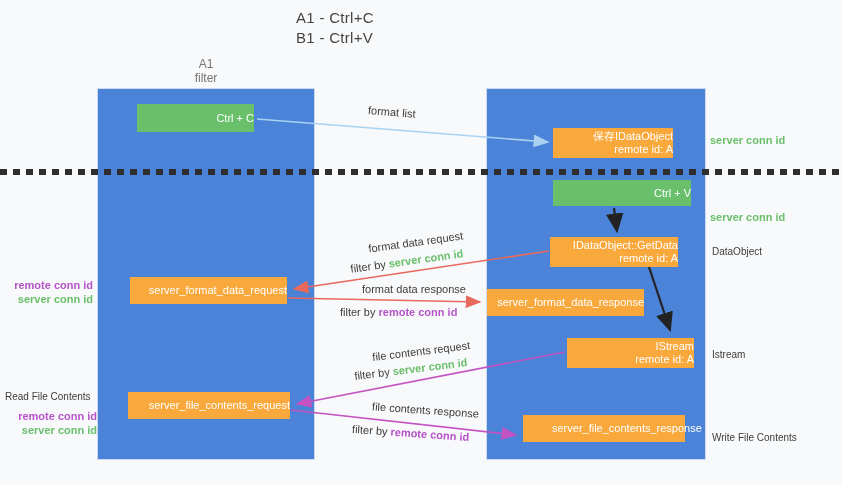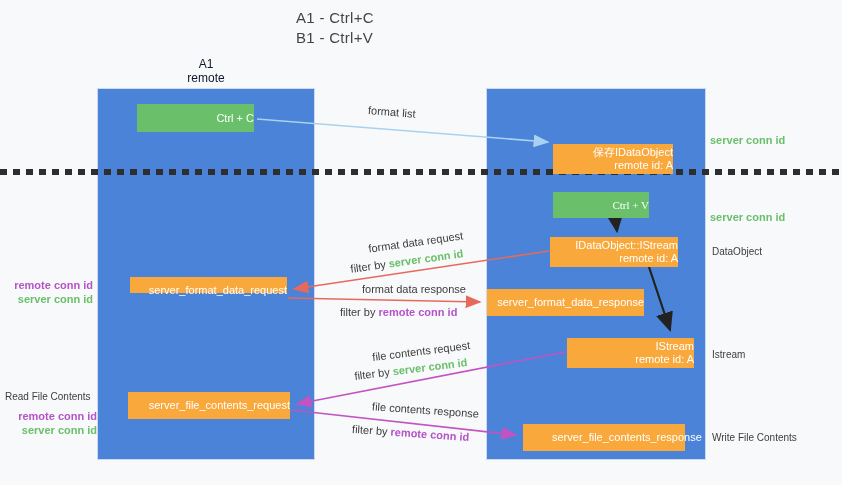--- a/index.html
+++ b/index.html
@@ -1,20 +1,20 @@
 <!DOCTYPE html>
 <html><head>
 <meta charset="utf-8">
 <style>
   html,body{margin:0;padding:0;}
   body{font-family:"Liberation Sans", sans-serif; background:#f8f9fa;}
   .canvas{position:relative;width:842px;height:485px;background:#f8f9fa;overflow:hidden;}
   .abs{position:absolute;}
   .title{width:240px;font-size:15px;color:#454545;line-height:20px;letter-spacing:.3px;}
-  .col-header{text-align:center;font-size:12px;color:#0f172a;line-height:14px;}
+  .col-header{text-align:center;font-size:12px;color:#737373;line-height:14px;}
   .lifeline{background:#4a83d7;border:1px solid #cdd9ef;box-sizing:border-box;}
   .node{box-sizing:border-box;color:#fff;text-align:right;font-size:11px;}
   .node.green{background:#6abf6b;}
   .node.orange{background:#f9a83c;}
   .node .one{line-height:26px;white-space:nowrap;}
   .node .two{line-height:13px;padding-top:2px;white-space:nowrap;}
   .dotted{height:6px;background:repeating-linear-gradient(90deg,#2e2e2e 0 7px,transparent 7px 13px);}
   .lbl{font-size:11px;color:#3d3d3d;white-space:nowrap;transform-origin:center;}
   .lbl .green-id{color:#6abf6b;font-weight:bold;}
   .lbl .purple-id{color:#b553c9;font-weight:bold;}
@@ -29,21 +29,21 @@
 
 <div class="canvas">
 
   <div class="abs title" style="left:296px;top:8px;">
     <div>A1 - Ctrl+C</div>
     <div>B1 - Ctrl+V</div>
   </div>
 
   <div class="abs col-header" style="left:97px;top:57px;width:218px;">
     <div>A1</div>
-    <div>remote</div>
+    <div>filter</div>
   </div>
 
   <div class="abs lifeline" style="left:97px;top:88px;width:218px;height:372px;"></div>
   <div class="abs lifeline" style="left:486px;top:88px;width:220px;height:372px;"></div>
 
   <div class="abs dotted" style="left:0;top:169px;width:842px;"></div>
 
   <svg width="842" height="485">
     <defs>
       <marker id="m-blue" markerWidth="10" markerHeight="8" refX="9" refY="4" orient="auto">
@@ -65,52 +65,52 @@
     <line x1="288" y1="298" x2="480" y2="302" stroke="#e8695c" stroke-width="1.6" marker-end="url(#m-red)"></line>
     <line x1="649" y1="267" x2="670" y2="330" stroke="#222" stroke-width="2.2" marker-end="url(#m-blk)"></line>
     <line x1="565" y1="352" x2="297" y2="404" stroke="#c353c3" stroke-width="1.6" marker-end="url(#m-mag)"></line>
     <line x1="291" y1="410" x2="516" y2="435" stroke="#c353c3" stroke-width="1.6" marker-end="url(#m-mag)"></line>
   </svg>
 
   <div class="abs node green" style="left:137px;top:104px;width:117px;height:28px;">
     <div class="one" style="line-height:28px;">Ctrl + C</div>
   </div>
 
-  <div class="abs node orange" style="left:553px;top:128px;width:120px;height:30px;margin-top:16px;">
+  <div class="abs node orange" style="left:553px;top:128px;width:120px;height:30px;">
     <div class="two">保存IDataObject</div>
     <div class="two" style="padding-top:0;">remote id: A</div>
   </div>
 
-  <div class="abs node green" style="left:553px;top:192px;width:96px;height:26px;font-family:Liberation Serif, serif;">
+  <div class="abs node green" style="left:553px;top:180px;width:138px;height:26px;">
     <div class="one">Ctrl + V</div>
   </div>
 
   <div class="abs node orange" style="left:550px;top:237px;width:128px;height:30px;">
-    <div class="two">IDataObject::IStream</div>
+    <div class="two">IDataObject::GetData</div>
     <div class="two" style="padding-top:0;">remote id: A</div>
   </div>
 
-  <div class="abs node orange" style="left:130px;top:277px;width:157px;height:16px;">
+  <div class="abs node orange" style="left:130px;top:277px;width:157px;height:27px;">
     <div class="one" style="line-height:27px;">server_format_data_request</div>
   </div>
 
   <div class="abs node orange" style="left:487px;top:289px;width:157px;height:27px;">
     <div class="one" style="line-height:27px;">server_format_data_response</div>
   </div>
 
   <div class="abs node orange" style="left:567px;top:338px;width:127px;height:30px;">
     <div class="two">IStream</div>
     <div class="two" style="padding-top:0;">remote id: A</div>
   </div>
 
   <div class="abs node orange" style="left:128px;top:392px;width:162px;height:27px;">
     <div class="one" style="line-height:27px;border-radius:11px;">server_file_contents_request</div>
   </div>
 
-  <div class="abs node orange" style="left:523px;top:424px;width:162px;height:27px;padding-left:29px;">
+  <div class="abs node orange" style="left:523px;top:415px;width:162px;height:27px;padding-left:29px;">
     <div class="one" style="line-height:27px;">server_file_contents_response</div>
   </div>
 
   <div class="abs lbl" style="left:368px;top:106px;transform:rotate(4.5deg);">format list</div>
 
   <div class="abs lbl" style="left:368px;top:236px;transform:rotate(-8deg);">format data request</div>
   <div class="abs lbl" style="left:350px;top:255px;transform:rotate(-8deg);"><span>filter by </span><span class="green-id">server conn id</span></div>
 
   <div class="abs lbl" style="left:362px;top:283px;">format data response</div>
   <div class="abs lbl" style="left:340px;top:306px;"><span>filter by </span><span class="purple-id">remote conn id</span></div>

